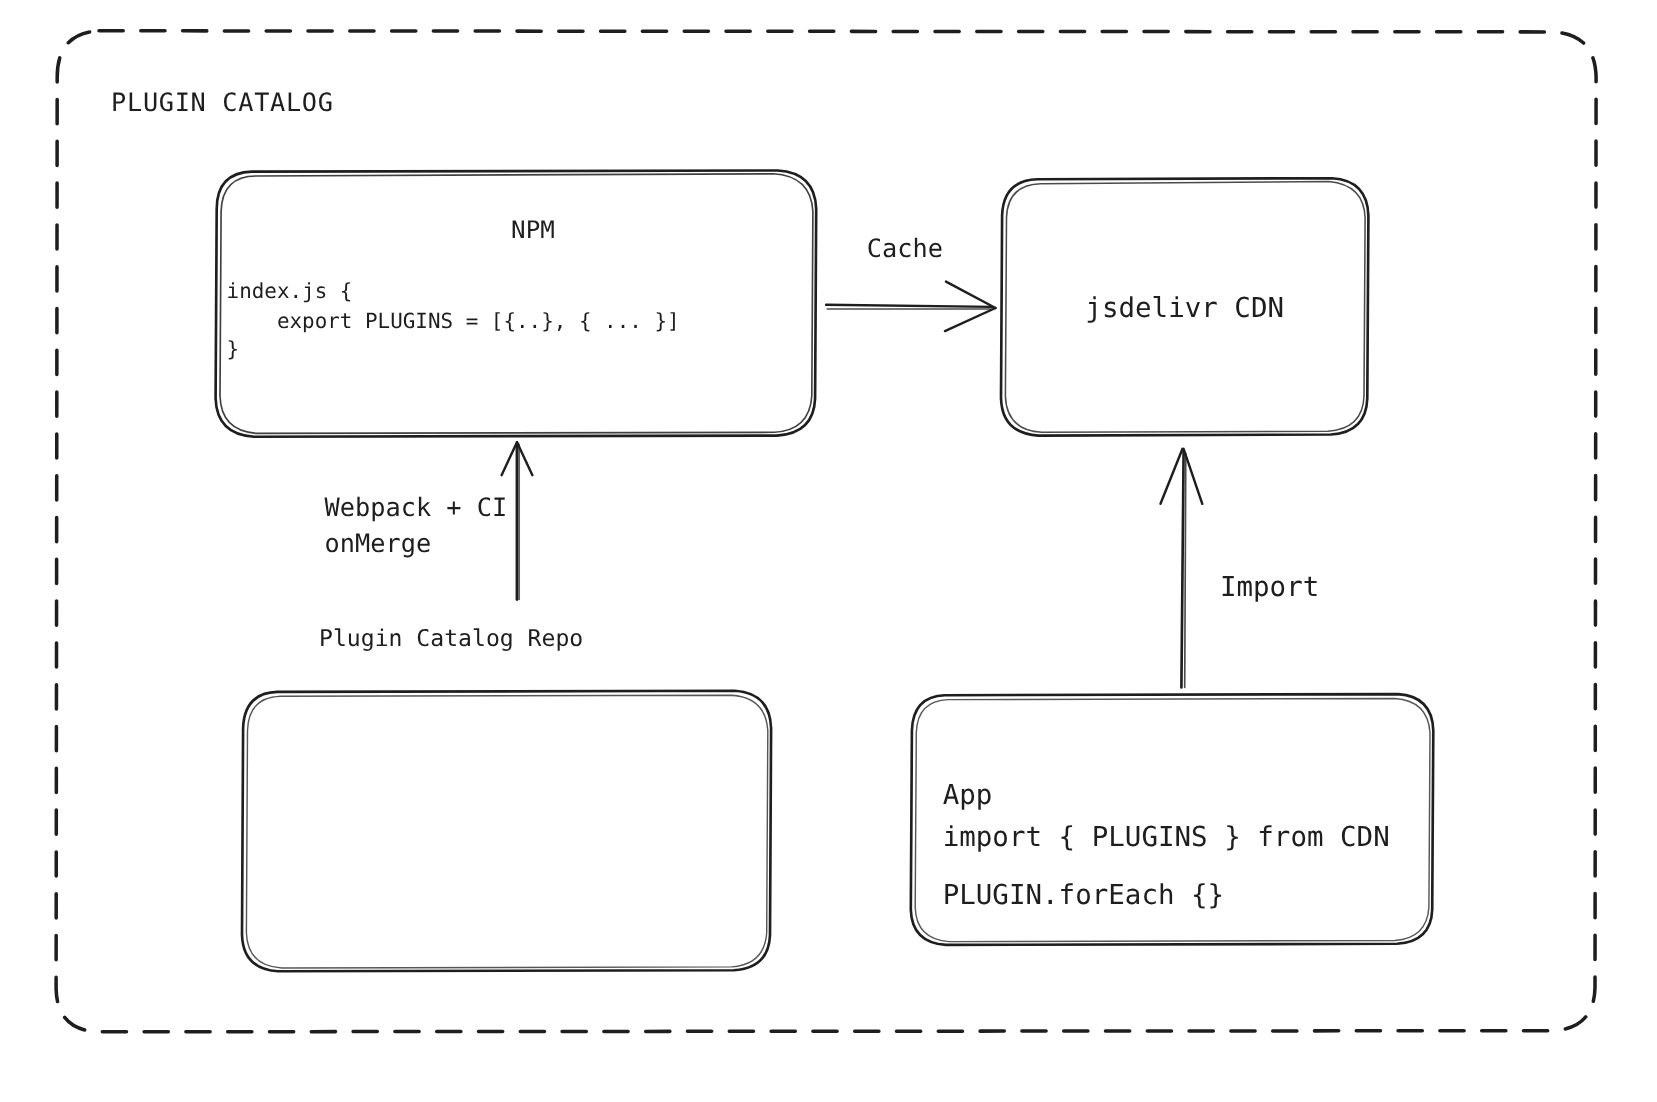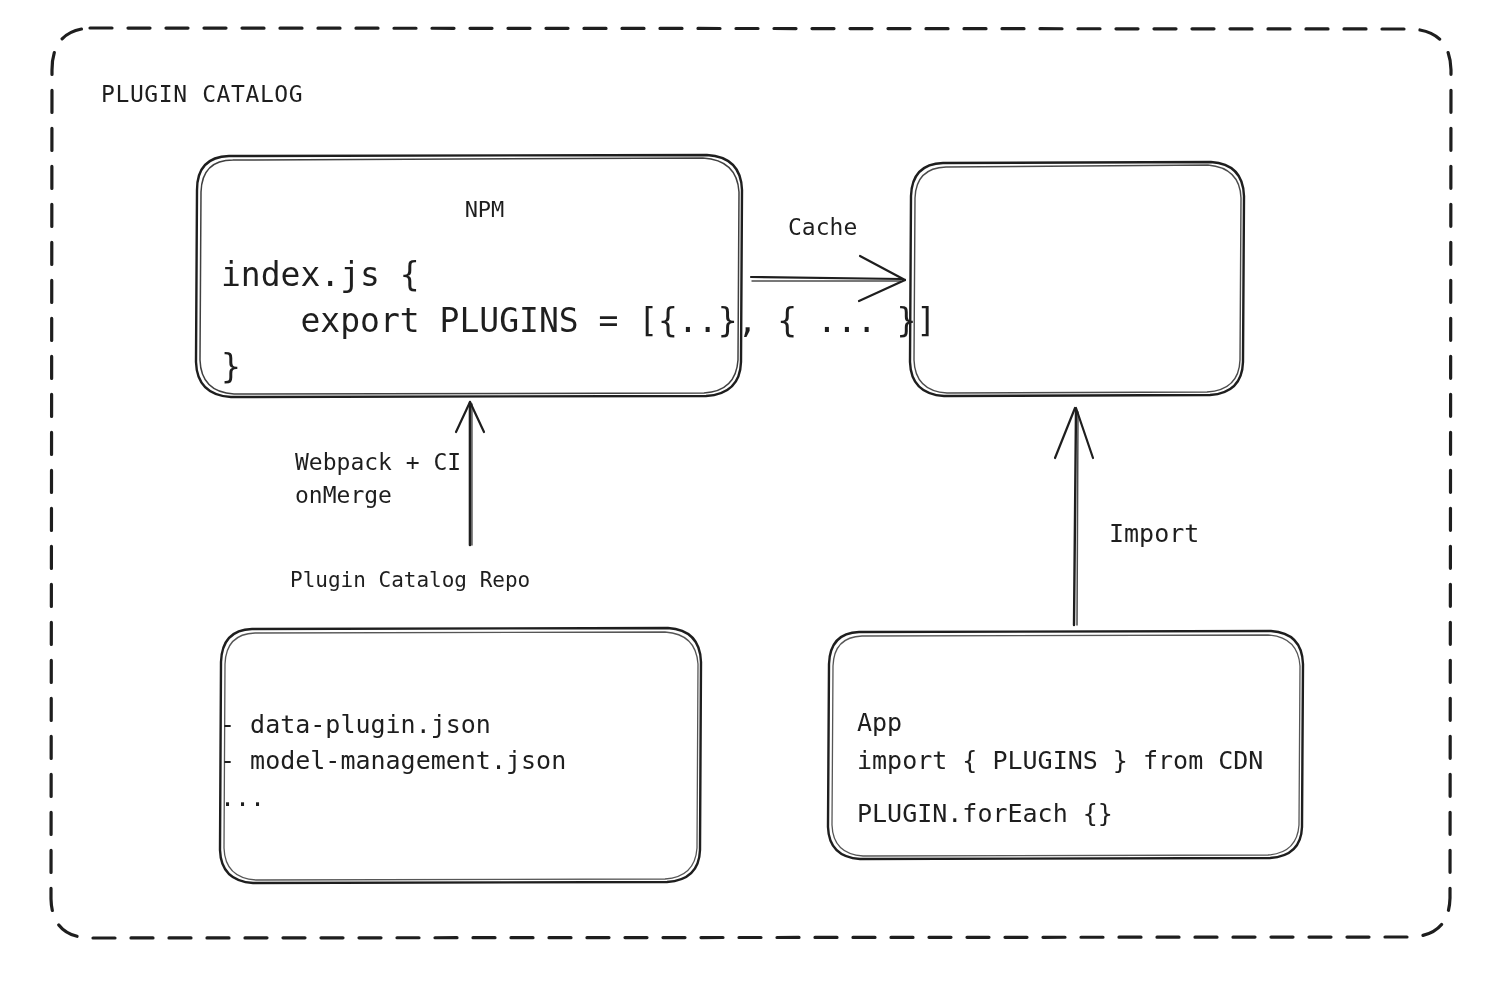--- a/index.html
+++ b/index.html
@@ -45,23 +45,23 @@
   
   #npm-title {
     left: 195px;
     top: 196px;
     width: 545px;
     text-align: center;
     font-size: 22px;
     margin-left: 17px;
   }
   #npm-code {
-    left: 221px;
+    left: 206px;
     top: 252px;
-    font-size: 33px;
+    font-size: 19px;
     line-height: 1.40;
   }
 
   
   #cdn-title {
     left: 910px;
     top: 264px;
     width: 334px;
     text-align: center;
     font-size: 25px;
@@ -173,29 +173,27 @@
     </g>
   </svg>
 
   <div class="lbl" id="group-title">PLUGIN CATALOG</div>
 
   <div class="lbl" id="npm-title">NPM</div>
   <div class="lbl" id="npm-code">index.js {
     export PLUGINS = [{..}, { ... }]
 }</div>
 
+  <div class="lbl" id="cdn-title">jsdelivr CDN</div>
 
   <div class="lbl" id="cache-label">Cache</div>
 
   <div class="lbl" id="webpack-label">Webpack + CI
 onMerge</div>
 
   <div class="lbl" id="repo-caption">Plugin Catalog Repo</div>
-  <div class="lbl" id="repo-list">- data-plugin.json
-- model-management.json
-...</div>
 
   <div class="lbl" id="import-label">Import</div>
 
   <div class="lbl" id="app-title">App</div>
   <div class="lbl" id="app-code"><span>import { PLUGINS } from CDN</span><br><span>PLUGIN.forEach {}</span></div>
 
 </div>
 
 </body></html>

